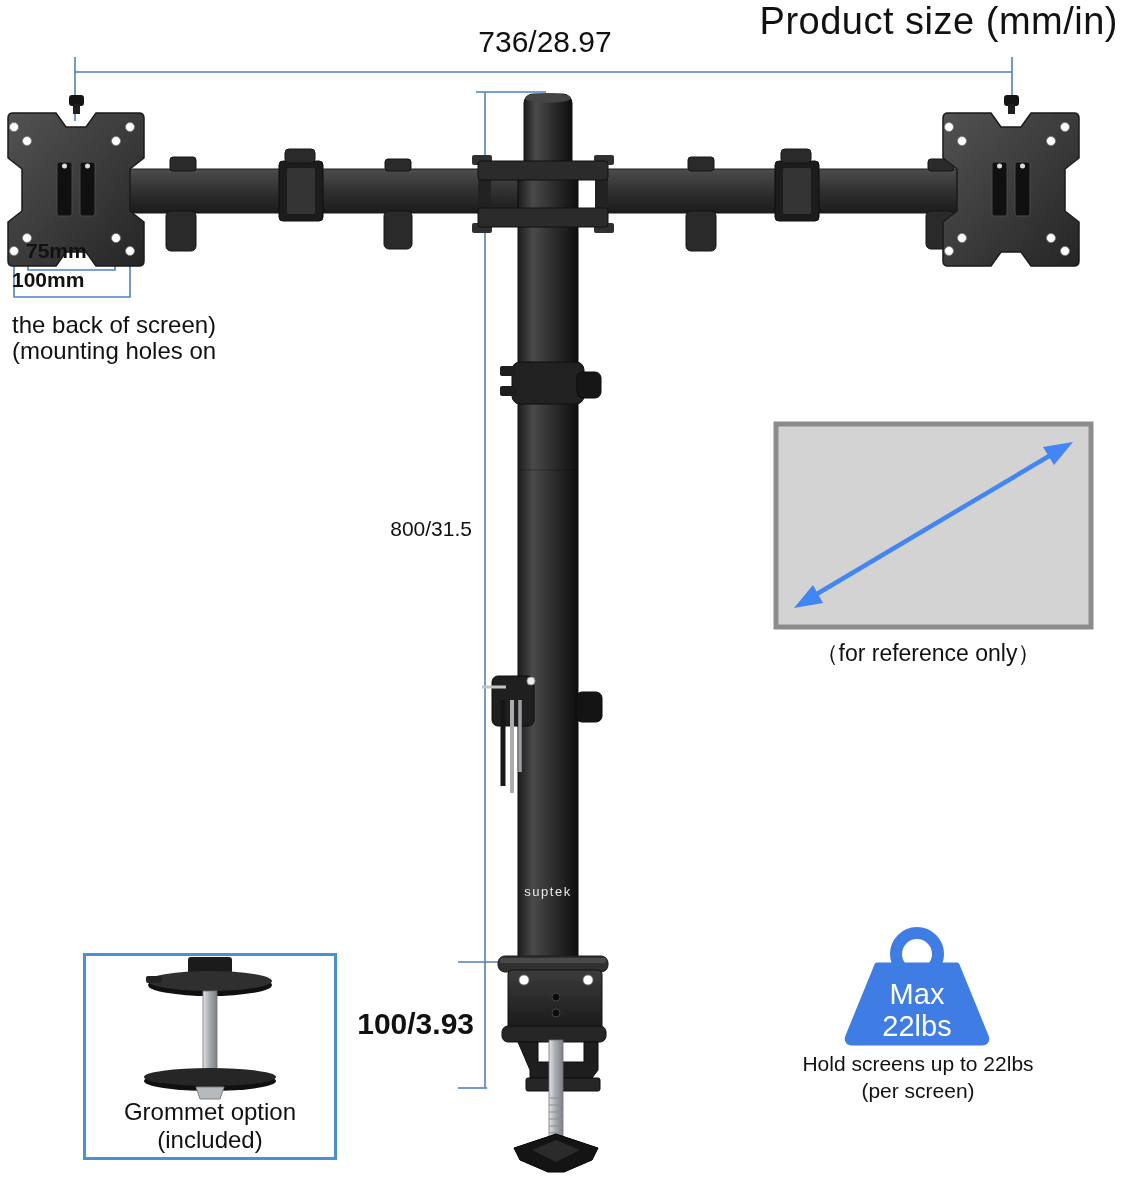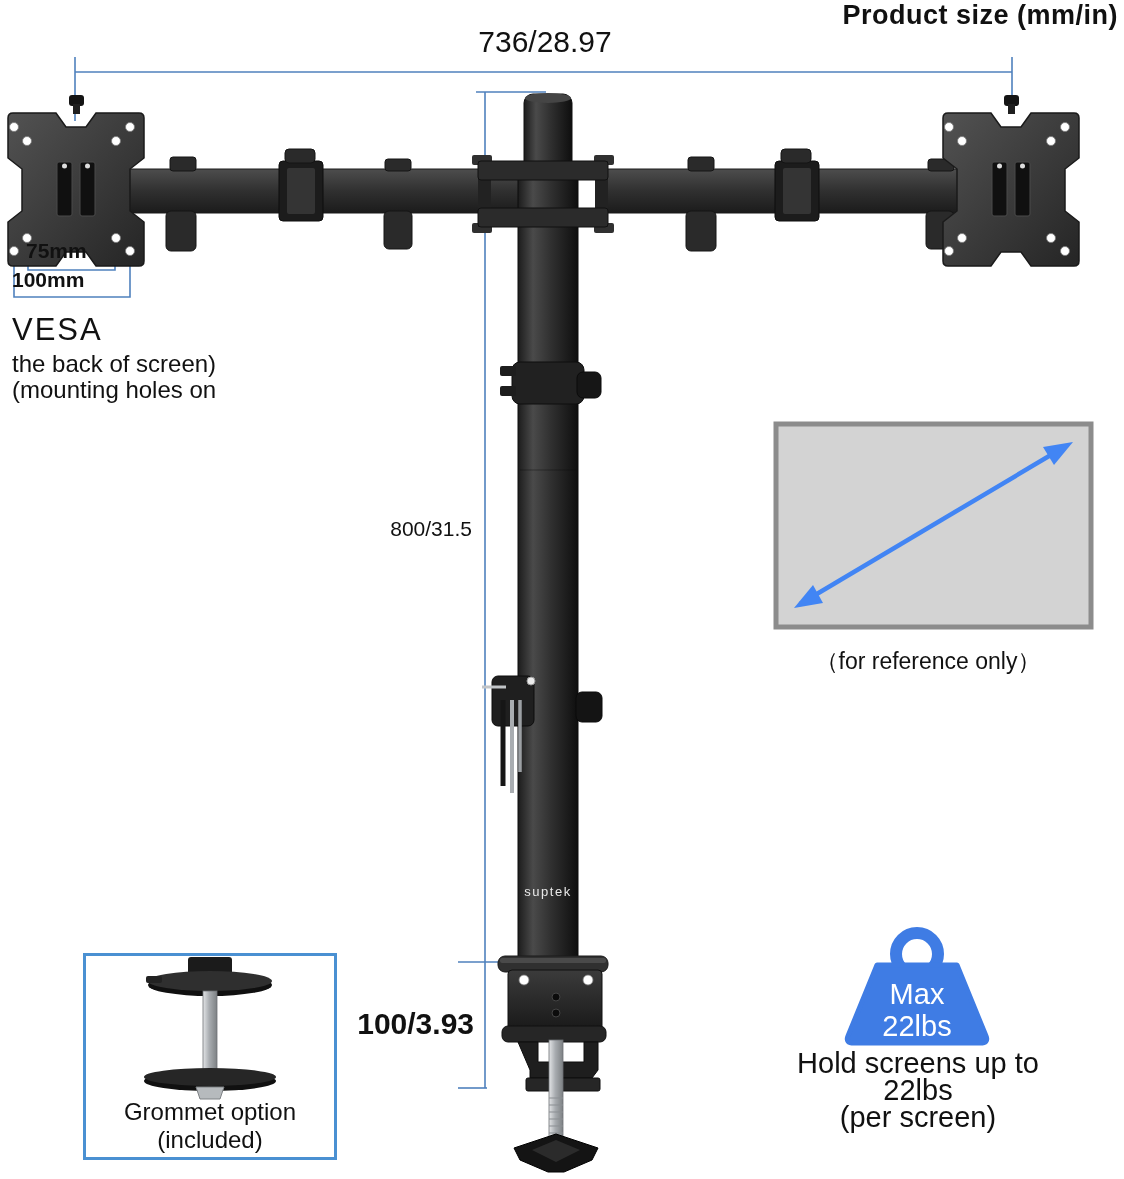--- a/index.html
+++ b/index.html
@@ -5,34 +5,34 @@
   :root{
     --dim-line:#4f81bd; --arrow-blue:#4285f4; --weight-blue:#3f7ce4;
     --grommet-border:#4a90d2; --screen-fill:#d3d3d3; --screen-border:#8c8c8c;
     --hardware-dark:#262626; --text:#111111;
   }
   html,body{margin:0;padding:0;background:#fff;}
   .canvas{position:relative;width:1124px;height:1179px;background:#fff;overflow:hidden;
           font-family:"Liberation Sans", sans-serif;color:var(--text);}
   .canvas svg{position:absolute;left:0;top:0;z-index:1;}
   .txt{position:absolute;z-index:2;}
-  .title{right:6px;top:0;width:400px;text-align:right;font-size:27px;font-weight:700;letter-spacing:.5px;}
+  .title{right:6px;top:0;width:400px;text-align:right;font-size:38px;font-weight:400;letter-spacing:.5px;}
   .d736{left:430px;top:25px;width:230px;text-align:center;font-size:30px;}
   .d800{left:338px;top:517px;width:134px;text-align:right;font-size:21px;}
   .d100{left:336px;top:1007px;width:138px;text-align:right;font-size:30px;font-weight:bold;}
   .d75mm{left:26px;top:239px;width:92px;font-size:21px;font-weight:bold;}
   .d100mm{left:12px;top:268px;width:120px;text-align:left;font-size:21px;font-weight:bold;}
   .vesa{left:12px;top:312px;width:260px;}
   .vesa .h{font-size:31px;letter-spacing:2px;margin-bottom:3px;}
   .vesa .s{font-size:24px;line-height:26px;}
   .screen-note{left:758px;top:640px;width:340px;text-align:center;}
   .screen-note .n{font-size:30px;}
-  .screen-note .s{font-size:23px;line-height:27px;margin-top:8px;}
+  .screen-note .s{font-size:23px;line-height:27px;}
   .weight-label{left:852px;top:978px;width:130px;text-align:center;color:#fff;font-size:29px;line-height:32px;z-index:3;}
-  .weight-note{left:772px;top:1050px;width:292px;text-align:center;font-size:29px;line-height:27px;}
+  .weight-note{left:772px;top:1050px;width:292px;text-align:center;font-size:21px;line-height:27px;}
   .grommet-box{left:83px;top:953px;width:248px;height:201px;border:3px solid var(--grommet-border);background:transparent;z-index:2;}
   .grommet-text{left:85px;top:1098px;width:250px;text-align:center;font-size:24px;line-height:28px;z-index:3;}
   .dim{stroke:var(--dim-line);stroke-width:1.6;fill:none;}
   .plate{fill:url(#plateGrad);stroke:#1a1a1a;stroke-width:1.5;}
   .hole{fill:#ffffff;stroke:#777;stroke-width:.8;}
   .slot{fill:#101010;stroke:#4a4a4a;stroke-width:1;}
   .tab{fill:#2a2a2a;stroke:#141414;stroke-width:1;}
 </style>
 </head>
 <body>
@@ -211,21 +211,20 @@
 </svg>
 
   <div class="txt title">Product size (mm/in)</div>
   <div class="txt d736">736/28.97</div>
   <div class="txt d800">800/31.5</div>
   <div class="txt d100">100/3.93</div>
   <div class="txt d75mm">75mm</div>
   <div class="txt d100mm">100mm</div>
 
   <div class="txt vesa">
-    <div class="h">VESA</div>
     <div class="s">the back of screen)</div>
     <div class="s">(mounting holes on</div>
   </div>
 
   <div class="txt screen-note">
     <div class="s">（for reference only）</div>
   </div>
 
   <div class="txt weight-label">
     <div>Max</div>

